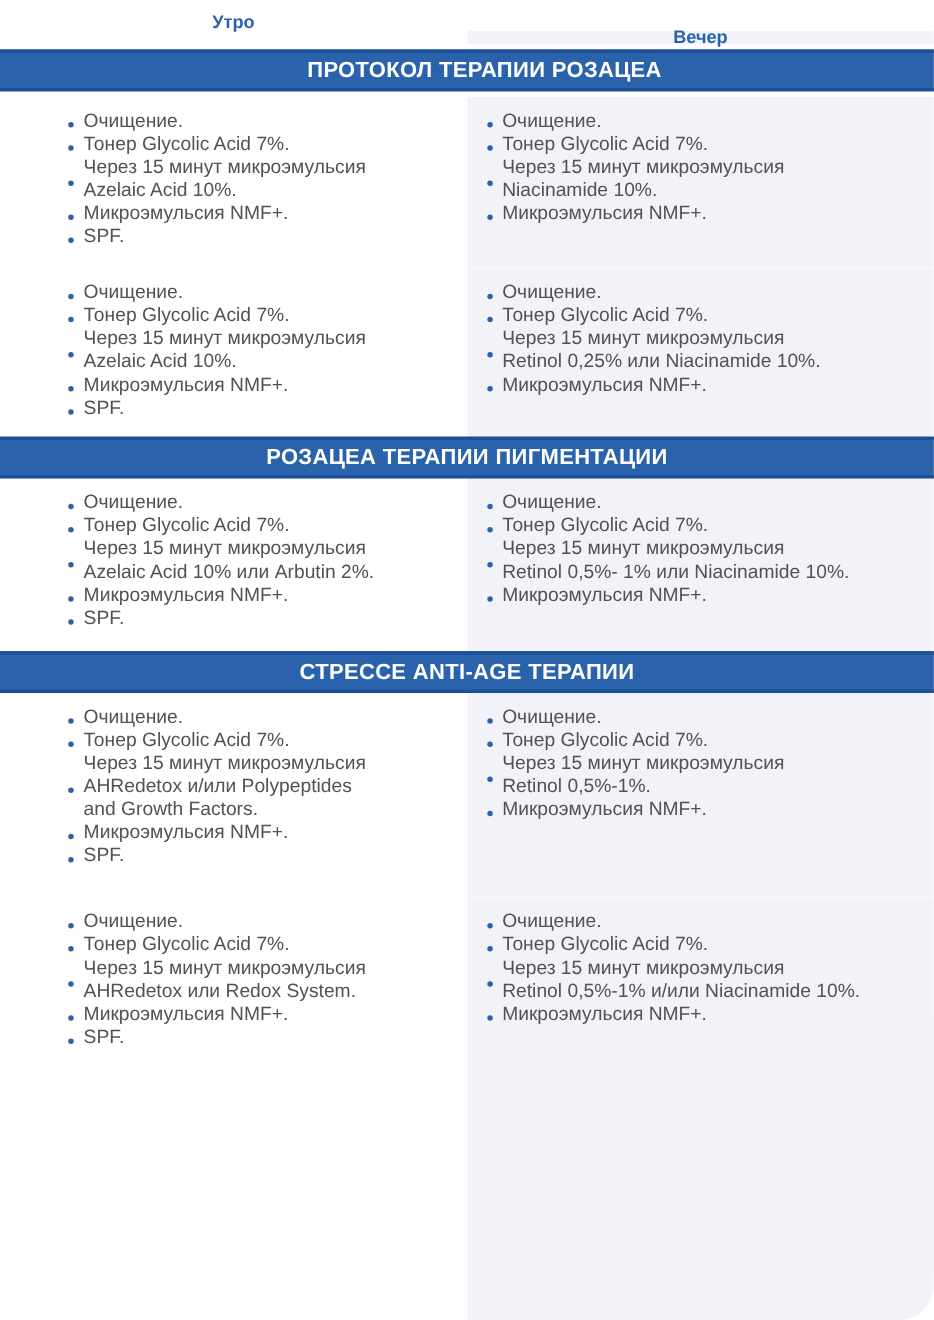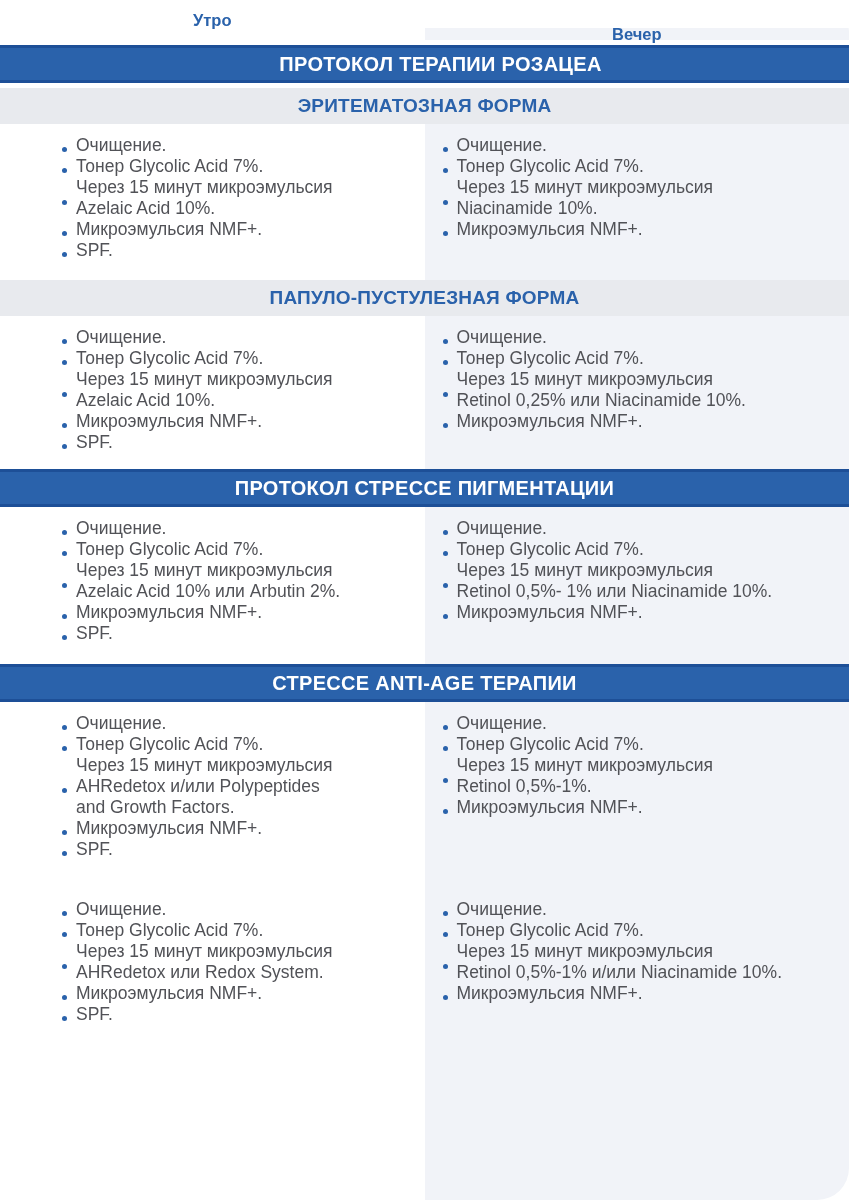--- a/index.html
+++ b/index.html
@@ -58,23 +58,20 @@
 <div class="page">
   <div class="col-header">
     <div class="col-half morning">Утро</div>
     <div class="col-half evening">Вечер</div>
   </div>
   <div id="blocks">
   <div class="banner">
     <span class="banner-text">ПРОТОКОЛ ТЕРАПИИ РОЗАЦЕА</span>
   </div>
 
-  <div class="subbanner">
-    <span class="subbanner-text">ЭРИТЕМАТОЗНАЯ ФОРМА</span>
-  </div>
 
   <div class="row row-0">
     <div class="cell morning">
       <ul class="steps">
   <li class="step">
     <span class="dot"></span>
     <span class="step-text">Очищение.</span>
   </li>
 
   <li class="step">
@@ -118,23 +115,20 @@
   </li>
 
   <li class="step">
     <span class="dot"></span>
     <span class="step-text">Микроэмульсия NMF+.</span>
   </li>
 </ul>
     </div>
   </div>
 
-  <div class="subbanner">
-    <span class="subbanner-text">ПАПУЛО-ПУСТУЛЕЗНАЯ ФОРМА</span>
-  </div>
 
   <div class="row row-1">
     <div class="cell morning">
       <ul class="steps">
   <li class="step">
     <span class="dot"></span>
     <span class="step-text">Очищение.</span>
   </li>
 
   <li class="step">
@@ -179,21 +173,21 @@
 
   <li class="step">
     <span class="dot"></span>
     <span class="step-text">Микроэмульсия NMF+.</span>
   </li>
 </ul>
     </div>
   </div>
 
   <div class="banner">
-    <span class="banner-text">ПРОТОКОЛ СТРЕССЕ ПИГМЕНТАЦИИ</span>
+    <span class="banner-text">РОЗАЦЕА ТЕРАПИИ ПИГМЕНТАЦИИ</span>
   </div>
 
   <div class="row row-2">
     <div class="cell morning">
       <ul class="steps">
   <li class="step">
     <span class="dot"></span>
     <span class="step-text">Очищение.</span>
   </li>
 

